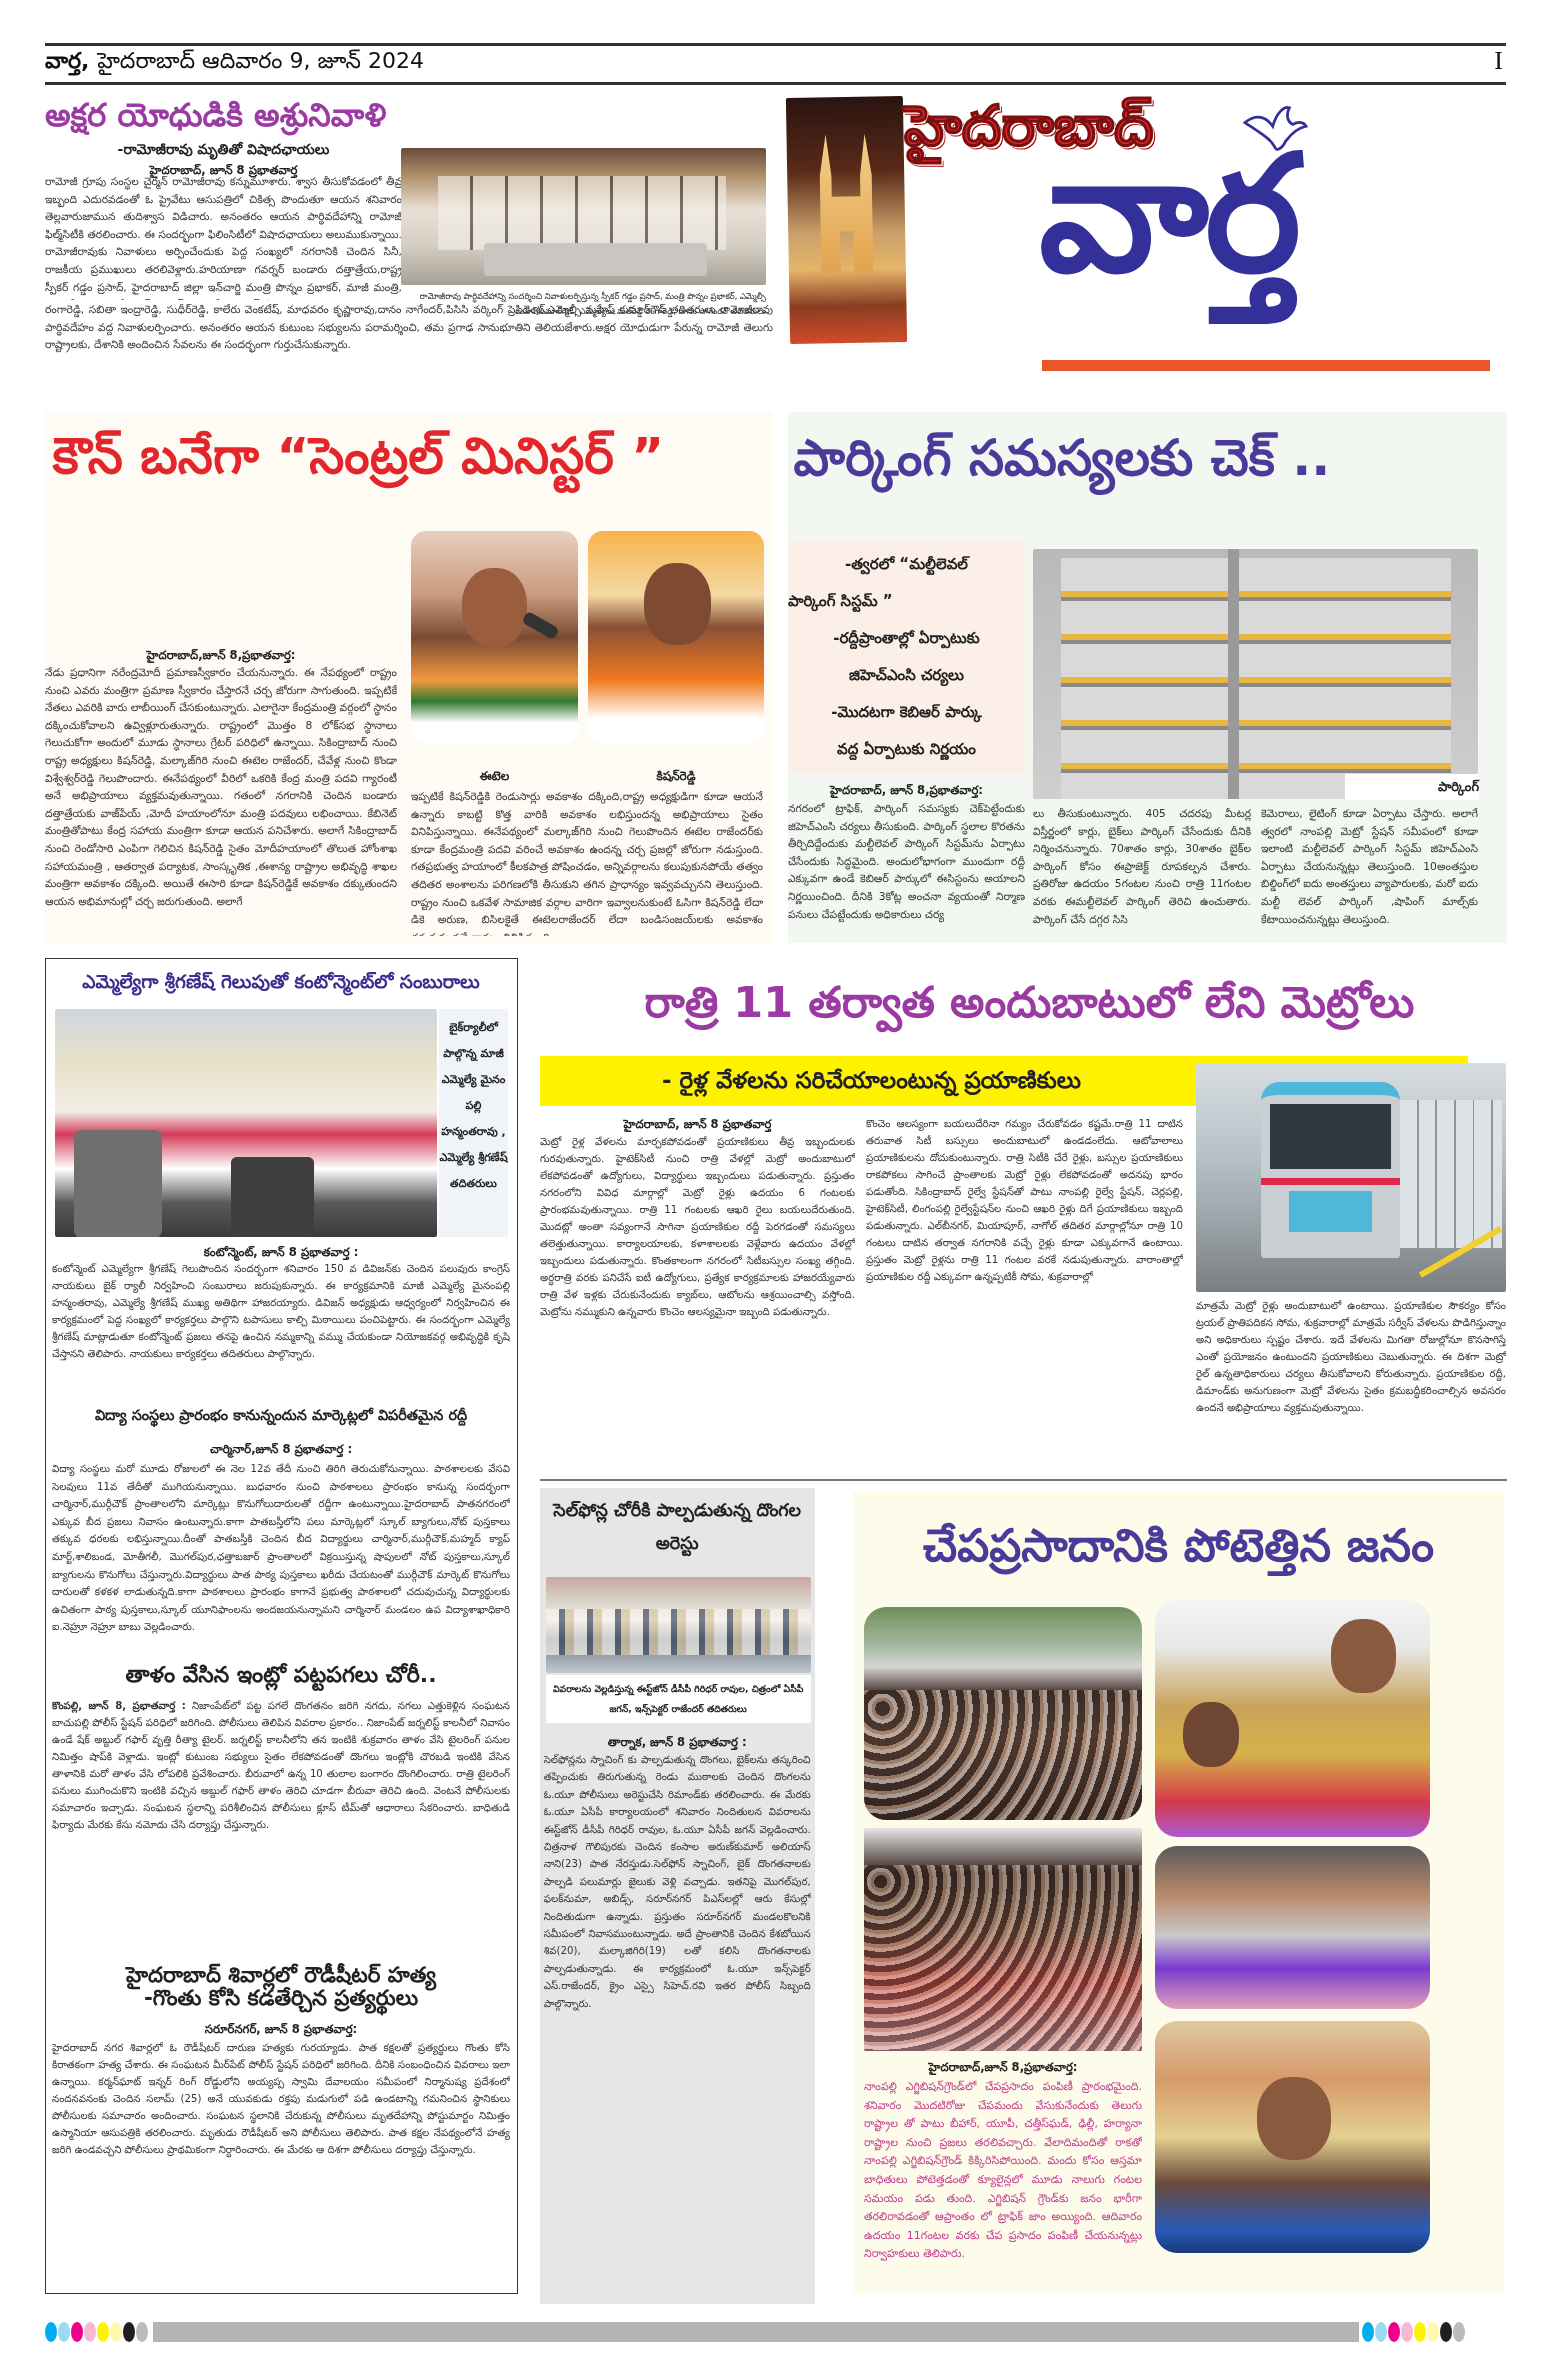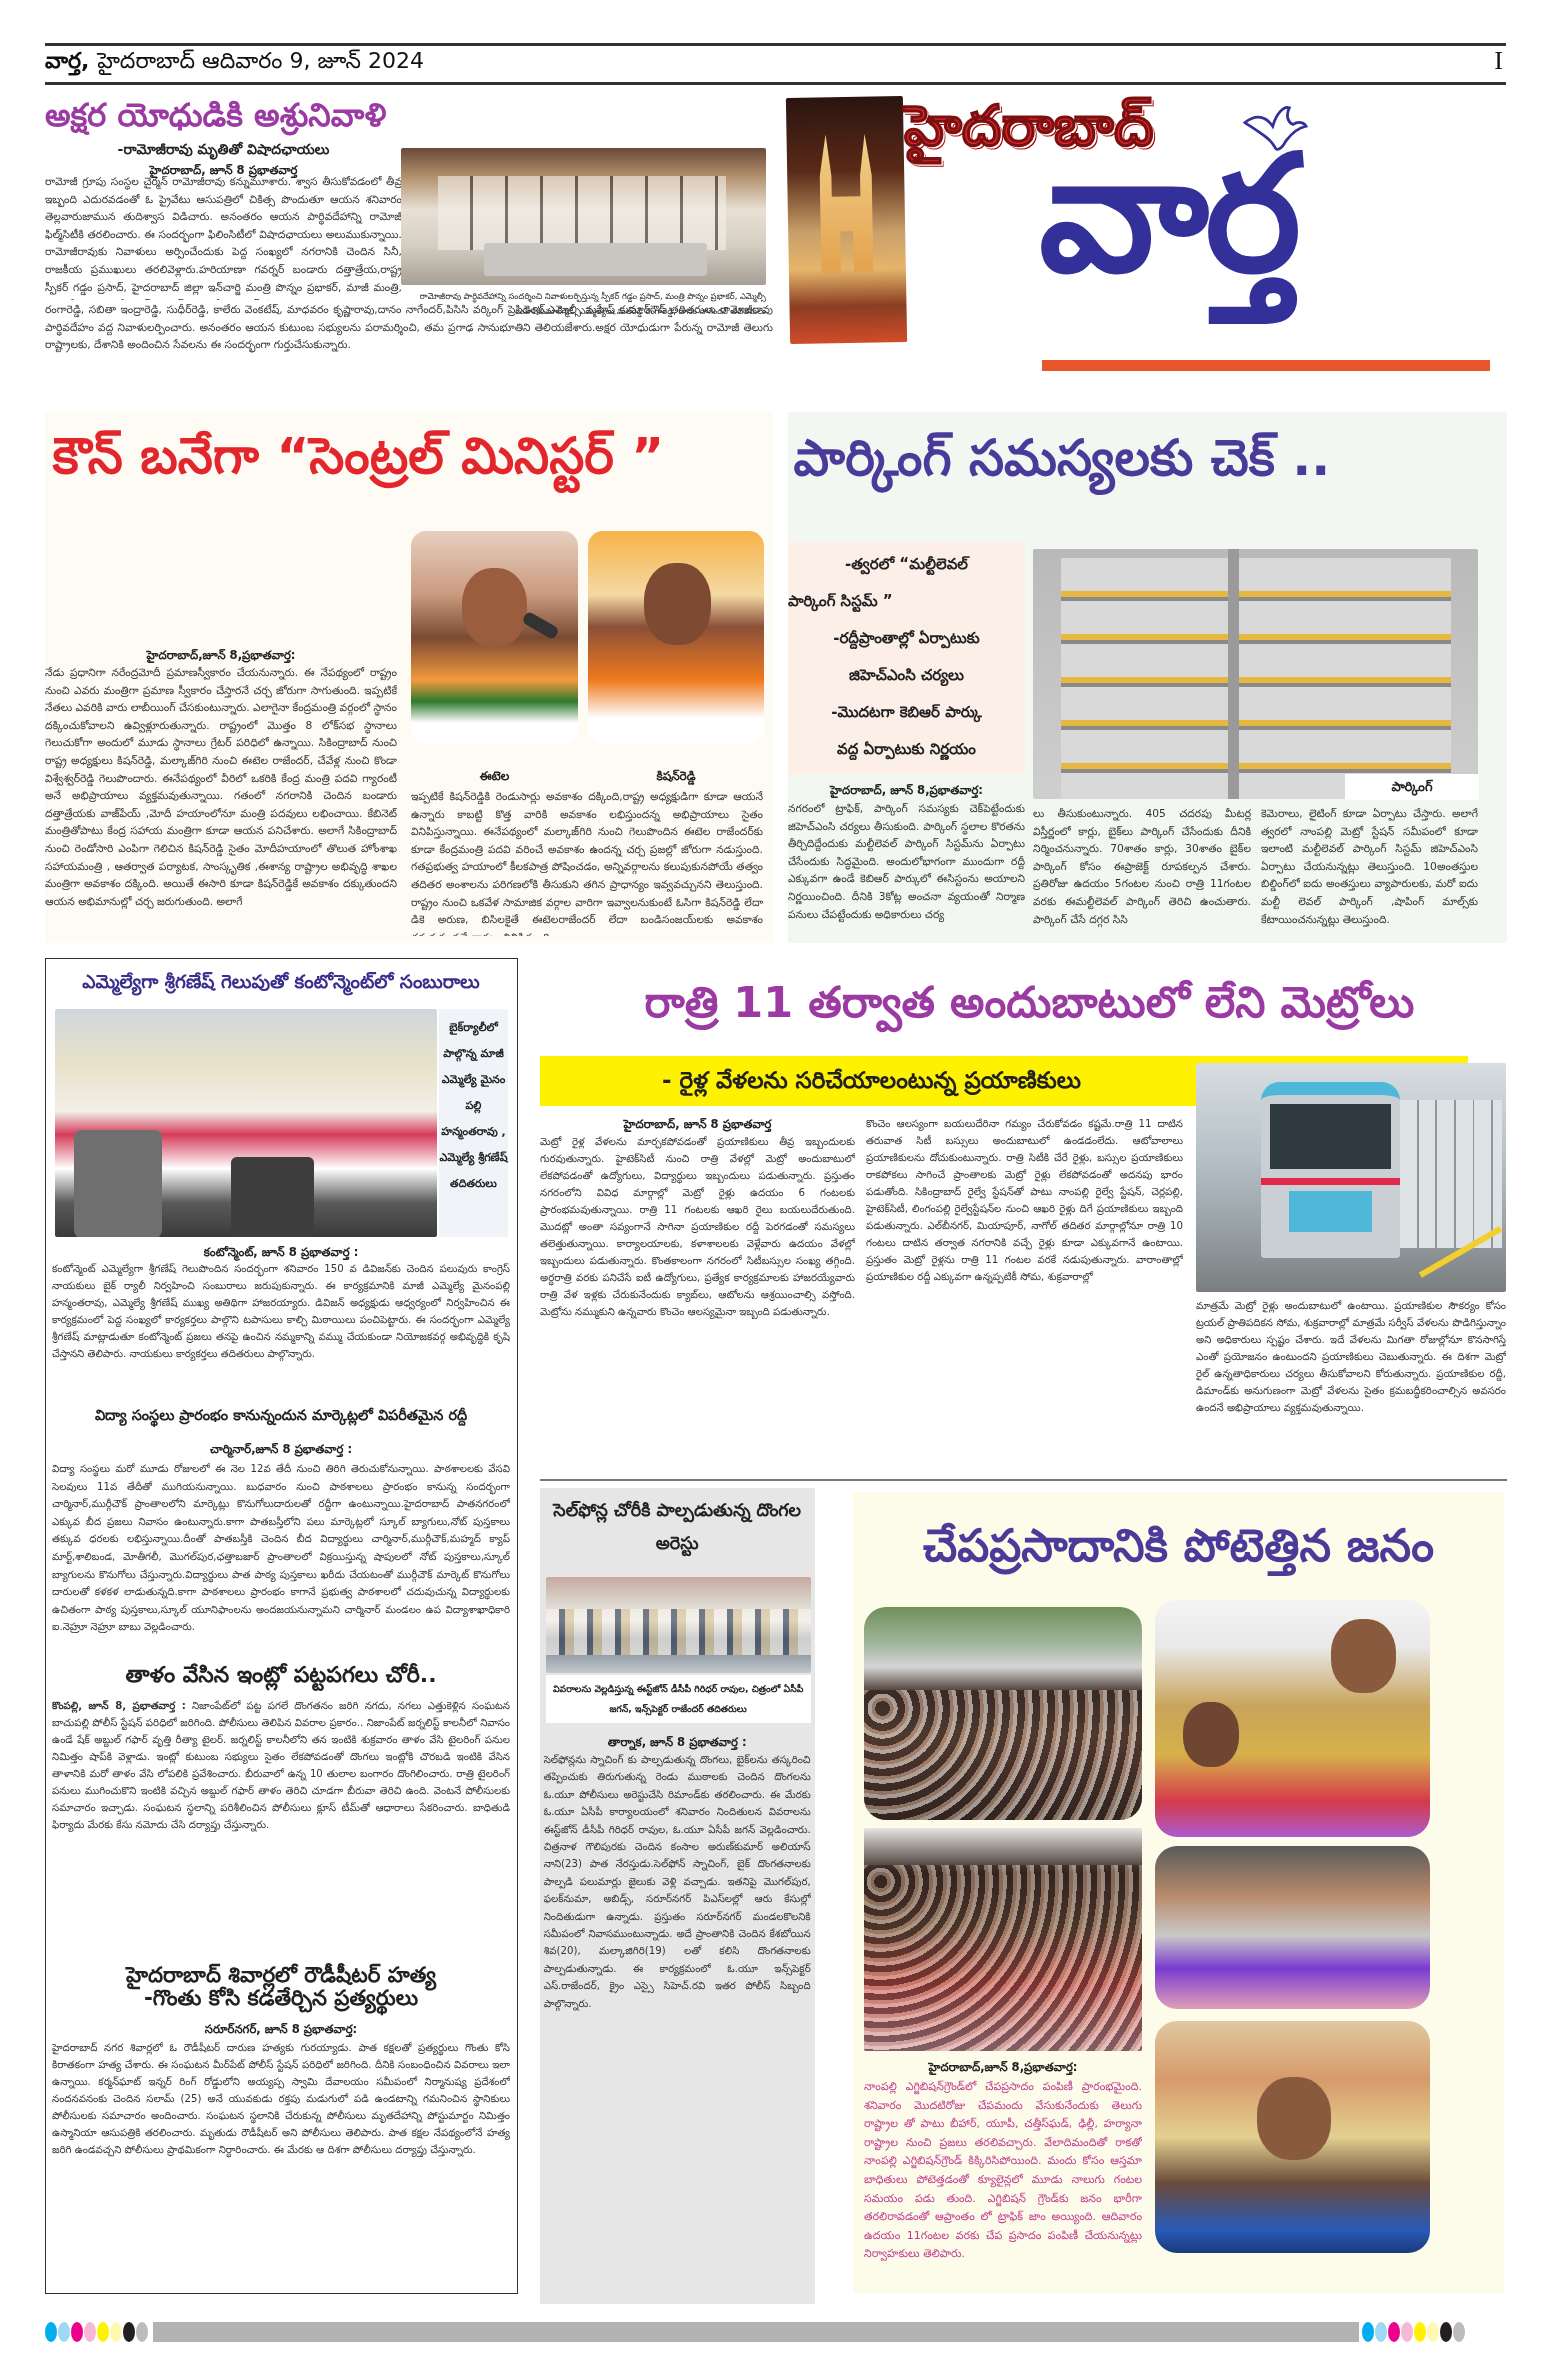--- a/index.html
+++ b/index.html
@@ -81,21 +81,21 @@
     <div style="font-size:15px; font-weight:bold; text-align:left; line-height:37px;">పార్కింగ్ సిస్టమ్ ”</div>
     <div style="font-size:15px; font-weight:bold; text-align:center; line-height:37px;">-రద్దీప్రాంతాల్లో ఏర్పాటుకు</div>
     <div style="font-size:15px; font-weight:bold; text-align:center; line-height:37px;">జిహెచ్ఎంసి చర్యలు</div>
     <div style="font-size:15px; font-weight:bold; text-align:center; line-height:37px;">-మొదటగా కెబిఆర్ పార్కు</div>
     <div style="font-size:15px; font-weight:bold; text-align:center; line-height:37px;">వద్ద ఏర్పాటుకు నిర్ణయం</div>
   </div>
   <div class="photo" style="left:245px; top:137px; width:445px; height:250px; background:linear-gradient(180deg,#b9b9b9 0%,#cfcfcf 100%);">
     <div style="position:absolute; left:28px; top:9.3px; width:390px; height:241px; background:repeating-linear-gradient(180deg,#d9d9d9 0 33px,#e6b840 33px 39px,#8a8a8a 39px 43px);"></div>
     <div style="position:absolute; left:195px; top:0; width:11px; height:250px; background:#9a9a9a;"></div>
   </div>
-  <div style="position:absolute; left:557px; top:362px; width:134px; height:26px; background:#fff; text-align:center; font-size:13px; font-weight:bold; line-height:26px;">పార్కింగ్</div>
+  <div style="position:absolute; left:557px; top:362px; width:134px; height:26px; background:#fff; text-align:right; font-size:13px; font-weight:bold; line-height:26px;">పార్కింగ్</div>
   <div class="dateline" style="position:absolute; left:0; top:369px; width:237px;">హైదరాబాద్, జూన్ 8,ప్రభాతవార్త:</div>
   <div class="body-text" style="position:absolute; left:0; top:388px; width:237px; height:139px; overflow:hidden;">నగరంలో ట్రాఫిక్, పార్కింగ్ సమస్యకు చెక్‌పెట్టేందుకు జిహెచ్ఎంసి చర్యలు తీసుకుంది. పార్కింగ్ స్థలాల కొరతను తీర్చిదిద్దేందుకు మల్టీలెవల్ పార్కింగ్ సిస్టమ్‌ను ఏర్పాటు చేసేందుకు సిద్ధమైంది. అందులోభాగంగా ముందుగా రద్దీ ఎక్కువగా ఉండే కెబిఆర్ పార్కులో ఈసిస్టంను అయాలని నిర్ణయించింది. దీనికి 3కోట్ల అంచనా వ్యయంతో నిర్మాణ పనులు చేపట్టేందుకు అధికారులు చర్య</div>
   <div class="body-text" style="position:absolute; left:245px; top:393px; width:218px; height:134px; overflow:hidden;">లు తీసుకుంటున్నారు. 405 చదరపు మీటర్ల విస్తీర్ణంలో కార్లు, బైక్‌లు పార్కింగ్ చేసేందుకు దీనికి నిర్మించనున్నారు. 70శాతం కార్లు, 30శాతం బైక్‌ల పార్కింగ్ కోసం ఈప్రాజెక్ట్ రూపకల్పన చేశారు. ప్రతిరోజు ఉదయం 5గంటల నుంచి రాత్రి 11గంటల వరకు ఈమల్టీలెవల్ పార్కింగ్ తెరిచి ఉంచుతారు. పార్కింగ్ చేసే దగ్గర సిసి</div>
   <div class="body-text" style="position:absolute; left:473px; top:393px; width:217px; height:134px; overflow:hidden;">కెమెరాలు, లైటింగ్ కూడా ఏర్పాటు చేస్తారు. అలాగే త్వరలో నాంపల్లి మెట్రో స్టేషన్ సమీపంలో కూడా ఇలాంటి మల్టీలెవల్ పార్కింగ్ సిస్టమ్ జిహెచ్ఎంసి ఏర్పాటు చేయనున్నట్లు తెలుస్తుంది. 10అంతస్తుల బిల్డింగ్‌లో ఐదు అంతస్తులు వ్యాపారులకు, మరో ఐదు మల్టీ లెవల్ పార్కింగ్ ,షాపింగ్ మాల్స్‌కు కేటాయించనున్నట్లు తెలుస్తుంది.</div>
 </div>
 
 <div class="box" style="left:45px; top:958px; width:473px; height:1336px;"></div>
 
 <div class="abs" style="left:52px; top:965px; width:458px; text-align:center; font-size:18.6px; font-weight:bold; color:#3a2e8f; line-height:33px;">ఎమ్మెల్యేగా శ్రీగణేష్ గెలుపుతో కంటోన్మెంట్‌లో సంబురాలు</div>
 <div class="photo" style="left:55px; top:1009px; width:382px; height:228px; background:linear-gradient(180deg,#cfd6dc 0%,#e9e2c9 25%,#f2efe9 45%,#d53c5a 55%,#ffffff 70%,#5a5a5a 85%,#3a3a3a 100%);">

